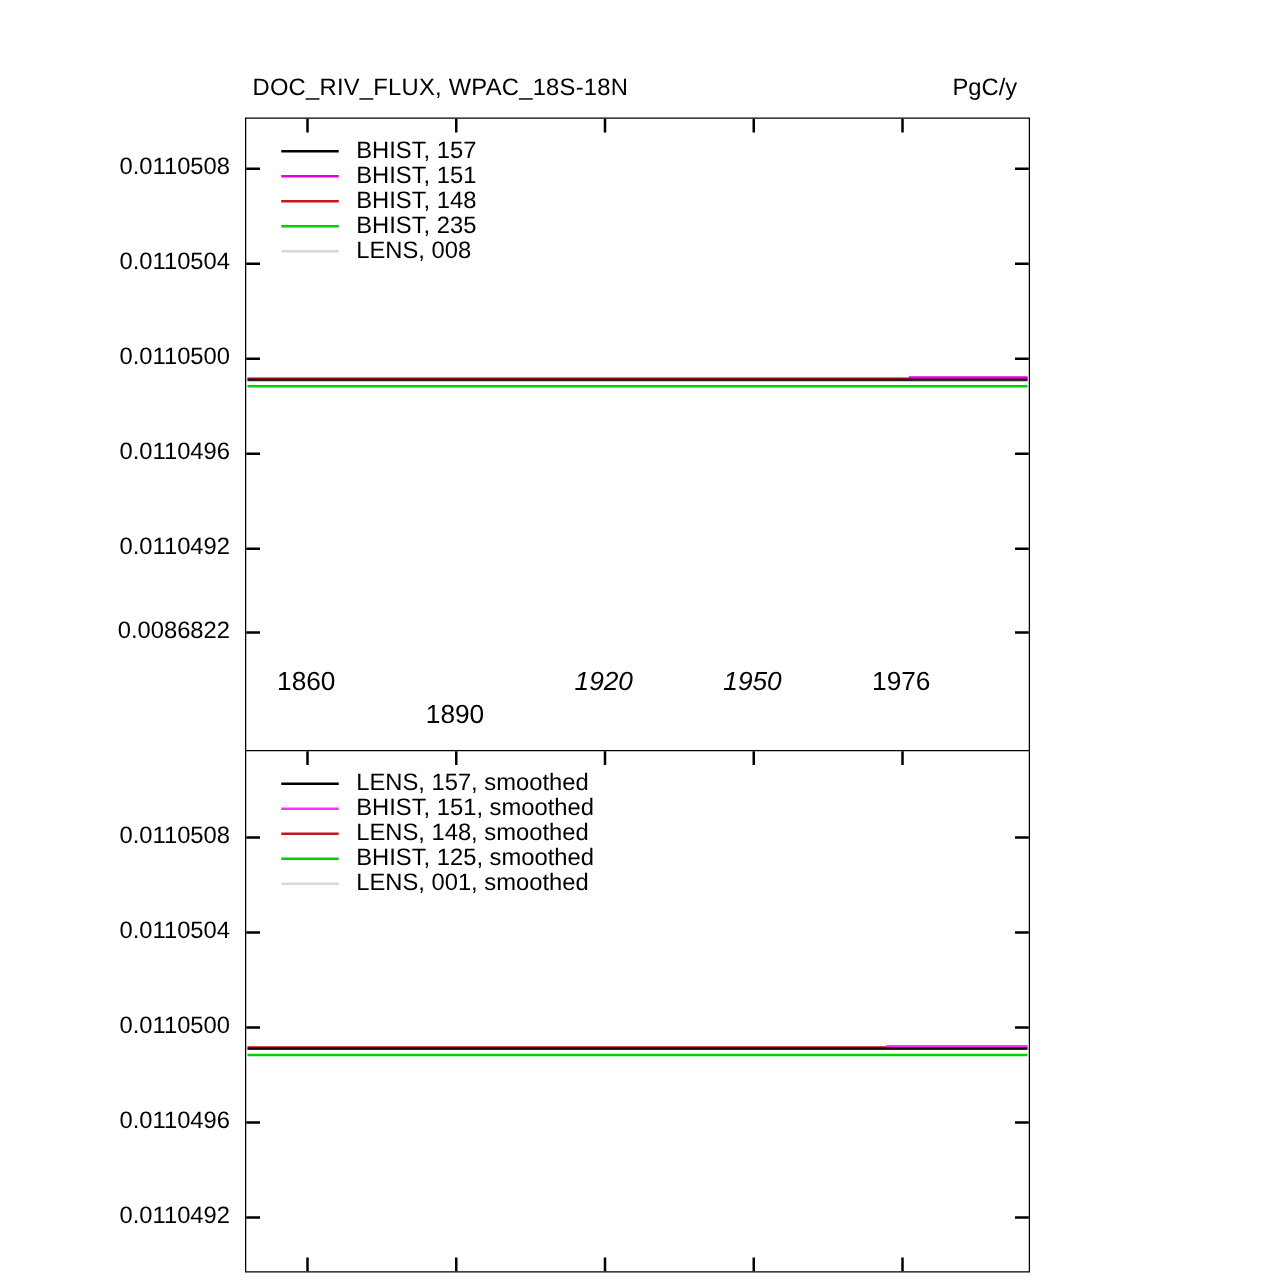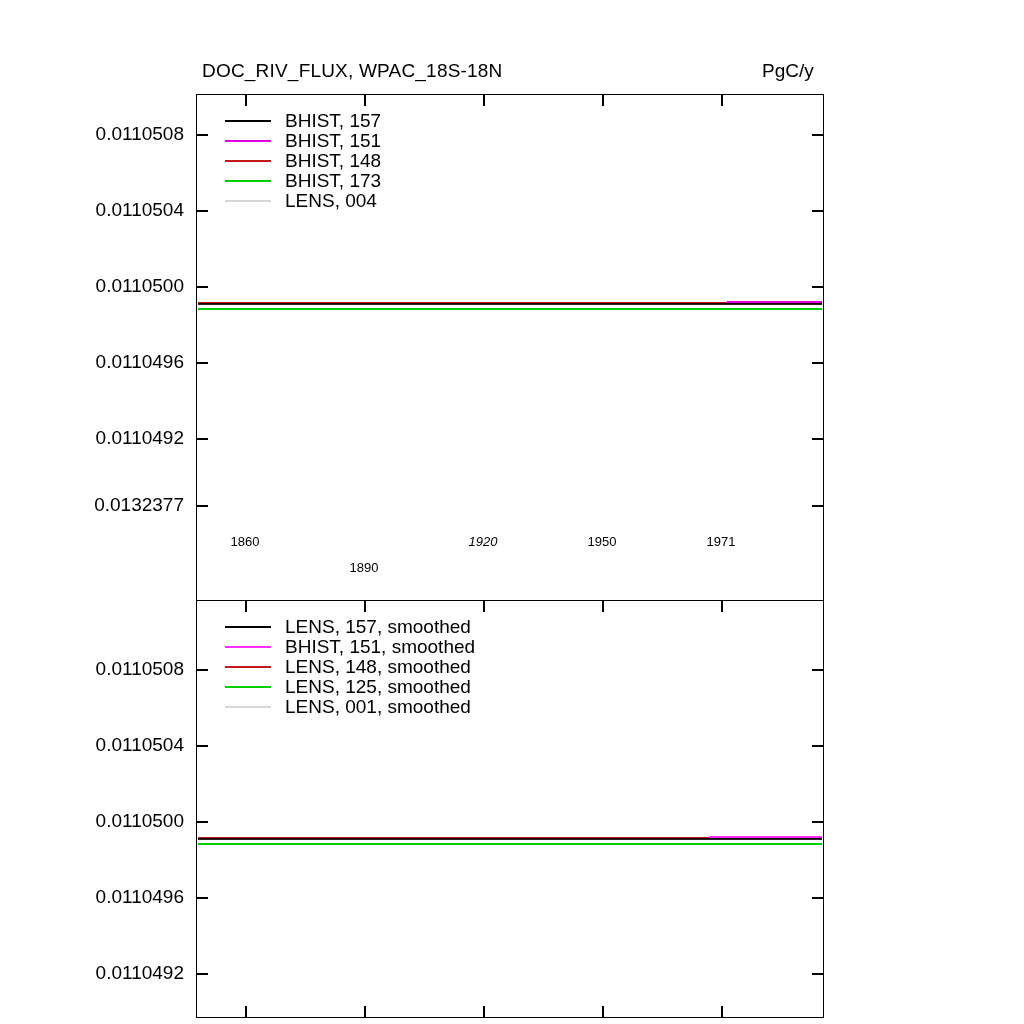--- a/index.html
+++ b/index.html
@@ -65,21 +65,21 @@
 
   .ylabel {
     position: absolute;
     font-size: 19px;
     text-align: right;
     white-space: nowrap;
     transform: translateY(-50%);
   }
   .xlabel {
     position: absolute;
-    font-size: 13px;
+    font-size: 21px;
     text-align: center;
     white-space: nowrap;
     transform: translateX(-50%);
   }
 
   
   .series-line {
     position: absolute;
     height: 2px;
   }
@@ -161,41 +161,41 @@
         <div class="legend-row">
           <span class="legend-swatch" style="background:#e000e0;"></span>
           <span class="legend-text">BHIST, 151</span>
         </div>
         <div class="legend-row">
           <span class="legend-swatch" style="background:#c01818;"></span>
           <span class="legend-text">BHIST, 148</span>
         </div>
         <div class="legend-row">
           <span class="legend-swatch" style="background:#00d000;"></span>
-          <span class="legend-text">BHIST, 173</span>
+          <span class="legend-text">BHIST, 235</span>
         </div>
         <div class="legend-row">
           <span class="legend-swatch" style="background:#d8d8d8;"></span>
-          <span class="legend-text">LENS, 004</span>
+          <span class="legend-text">LENS, 008</span>
         </div>
       </div>
     </div>
 
     <div class="ylabel" style="left:64px; top:134px; width:120px;">0.0110508</div>
     <div class="ylabel" style="left:64px; top:210px; width:120px;">0.0110504</div>
     <div class="ylabel" style="left:64px; top:286px; width:120px;">0.0110500</div>
     <div class="ylabel" style="left:64px; top:362px; width:120px;">0.0110496</div>
     <div class="ylabel" style="left:64px; top:438px; width:120px;">0.0110492</div>
-    <div class="ylabel" style="left:64px; top:505px; width:120px;">0.0132377</div>
+    <div class="ylabel" style="left:64px; top:505px; width:120px;">0.0086822</div>
 
     <div class="xlabel" style="left:245px; top:534px;">1860</div>
     <div class="xlabel" style="left:364px; top:560px;">1890</div>
     <div class="xlabel" style="left:483px; top:534px;font-style:italic;">1920</div>
-    <div class="xlabel" style="left:602px; top:534px;">1950</div>
-    <div class="xlabel" style="left:721px; top:534px;">1971</div>
+    <div class="xlabel" style="left:602px; top:534px;font-style:italic;">1950</div>
+    <div class="xlabel" style="left:721px; top:534px;">1976</div>
   </div>
 
   <div class="panel" style="top:560px;height:464px;">
 
     <div class="plot-frame" style="left:196px; top:40px; width:628px; height:418px;">
 
       <div class="tick tick-y" style="left:0px; top:68px;"></div>
       <div class="tick tick-y" style="left:0px; top:144px;"></div>
       <div class="tick tick-y" style="left:0px; top:220px;"></div>
       <div class="tick tick-y" style="left:0px; top:296px;"></div>
@@ -233,21 +233,21 @@
         <div class="legend-row">
           <span class="legend-swatch" style="background:#ff30ff;"></span>
           <span class="legend-text">BHIST, 151, smoothed</span>
         </div>
         <div class="legend-row">
           <span class="legend-swatch" style="background:#c01818;"></span>
           <span class="legend-text">LENS, 148, smoothed</span>
         </div>
         <div class="legend-row">
           <span class="legend-swatch" style="background:#00d000;"></span>
-          <span class="legend-text">LENS, 125, smoothed</span>
+          <span class="legend-text">BHIST, 125, smoothed</span>
         </div>
         <div class="legend-row">
           <span class="legend-swatch" style="background:#d8d8d8;"></span>
           <span class="legend-text">LENS, 001, smoothed</span>
         </div>
       </div>
     </div>
 
     <div class="ylabel" style="left:64px; top:109px; width:120px;">0.0110508</div>
     <div class="ylabel" style="left:64px; top:185px; width:120px;">0.0110504</div>

